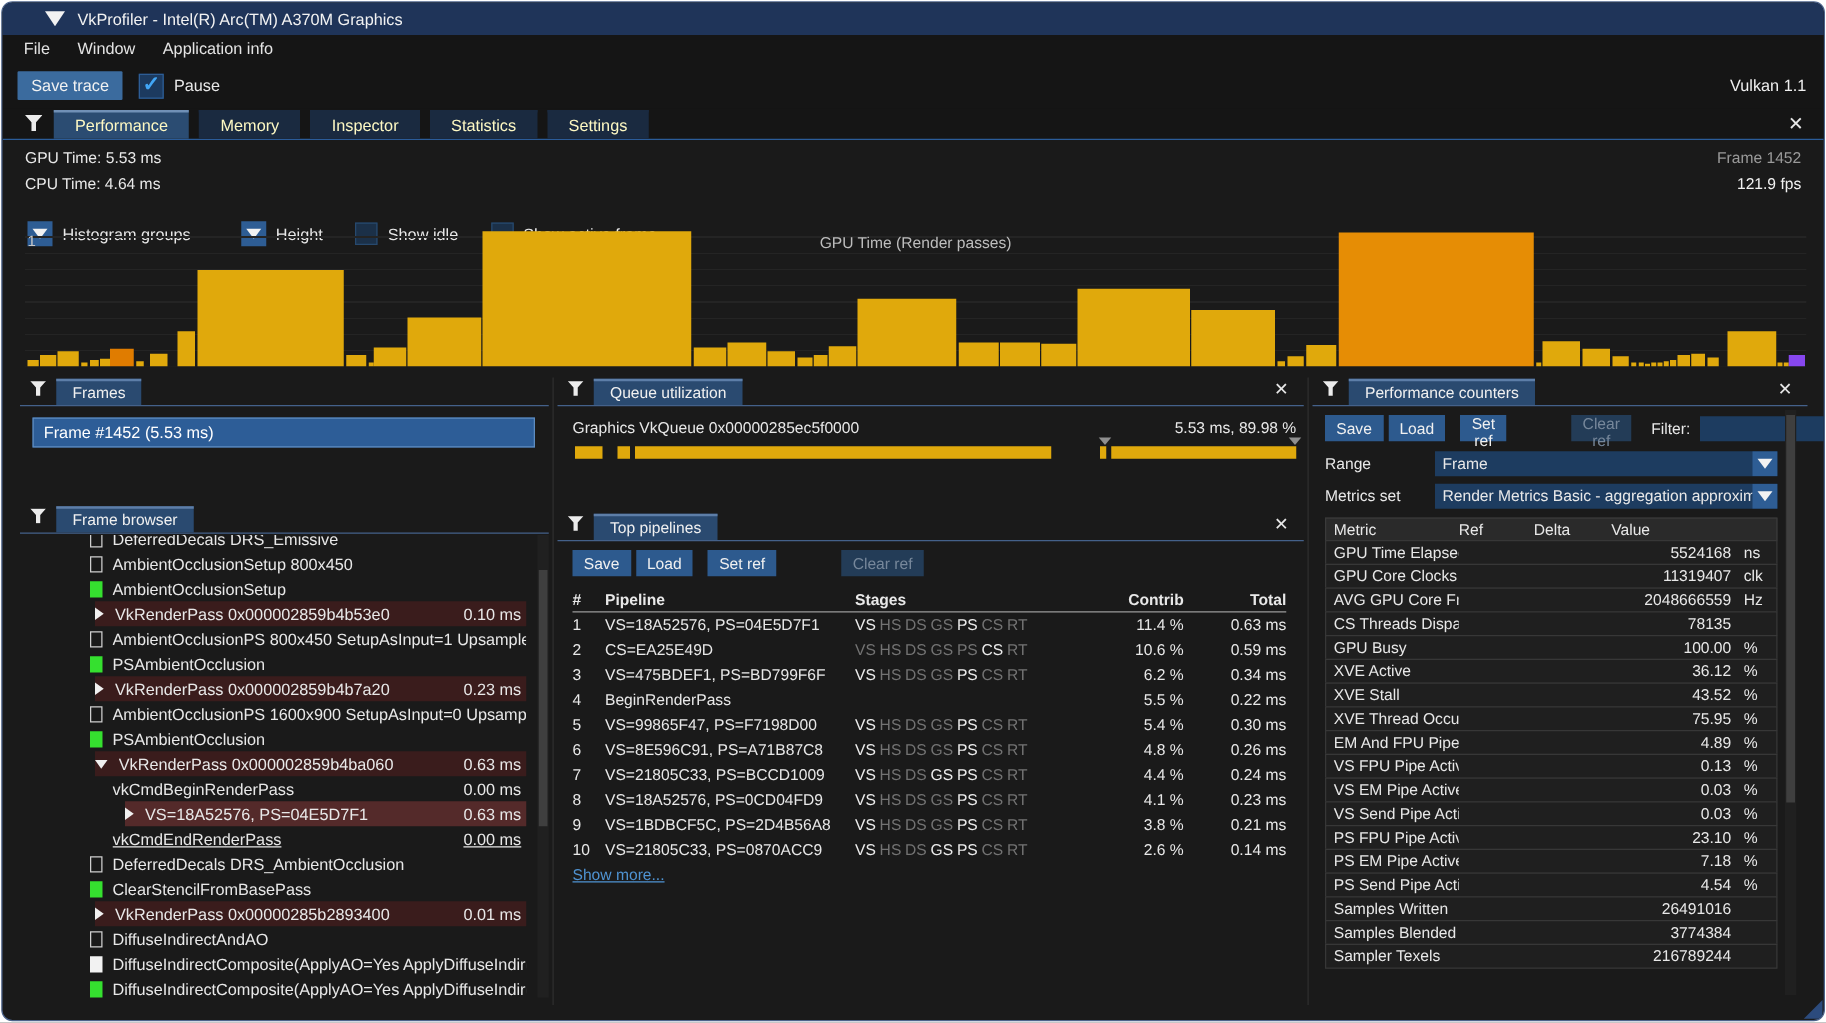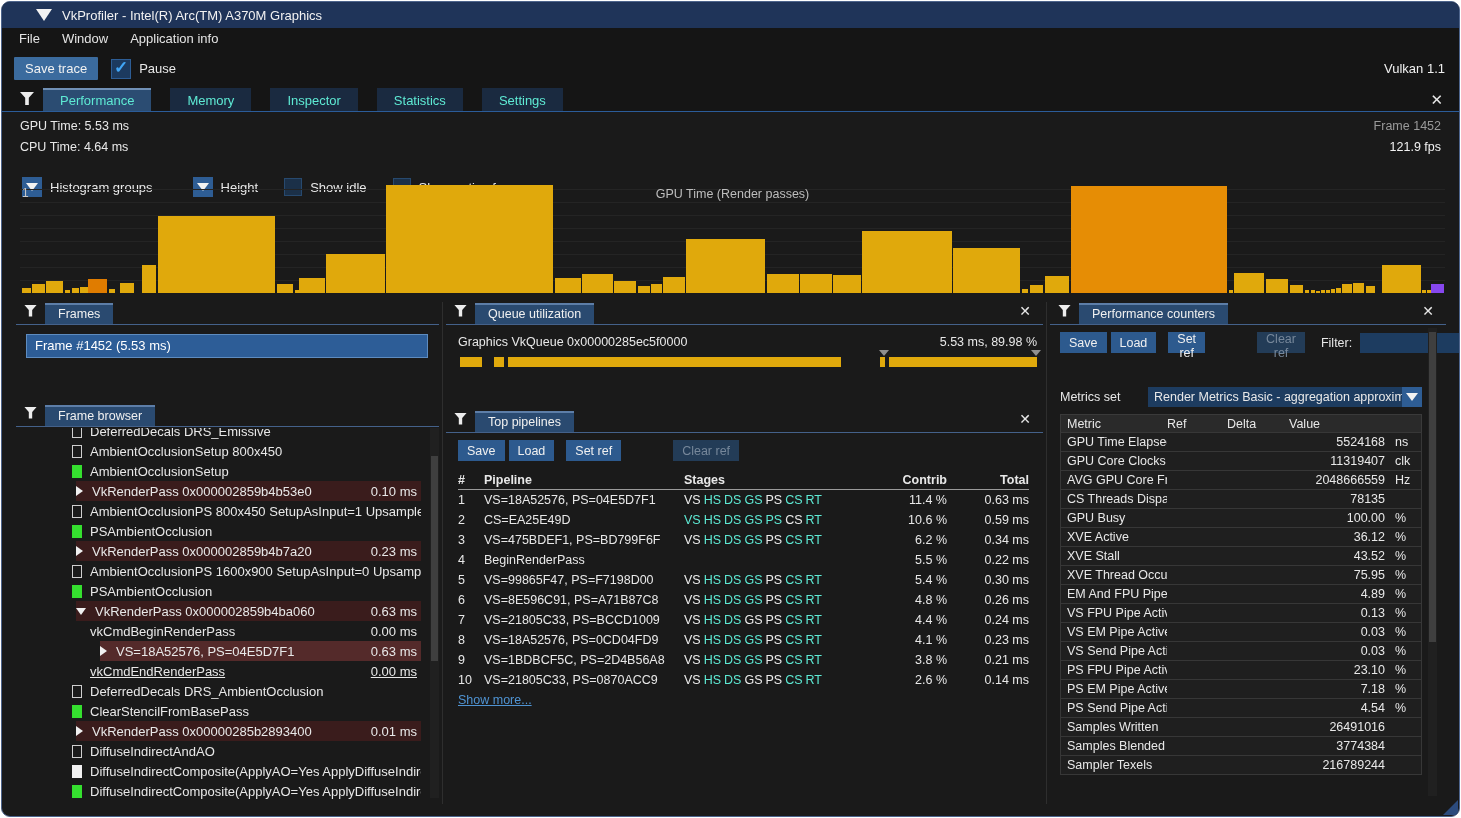--- a/index.html
+++ b/index.html
@@ -34,22 +34,22 @@
   .cb-pause{ margin-left:13px; }
   .cb-label{ margin-left:8px; font-size:13px; }
   .vulkan{ margin-left:auto; margin-right:14px; font-size:13px; color:#f0f0f0; }
 
   
   .tabbar{ position:absolute; top:85px; left:0; right:0; height:25px; background:#151515;
     border-bottom:1px solid #2b5c99; display:flex; align-items:flex-end; }
   .funnel{ width:14px; height:13px; background:#ececec;
     clip-path:polygon(0 0,100% 0,63% 45%,63% 100%,37% 100%,37% 45%); }
   .tabbar .funnel{ margin:0 9px 6px 18px; }
-  .tab{ height:23px; line-height:21px; padding:0 17px; margin-right:19px; background:#1a2a40;
-    border-top:2px solid #1a2a40; color:#5eead4; font-size:13px; cursor:default; }
+  .tab{ height:23px; line-height:21px; padding:0 17px; margin-right:8px; background:#1a2a40;
+    border-top:2px solid #1a2a40; color:#fef9c3; font-size:13px; cursor:default; }
   .tab.active{ background:#2b4c72; border-top:2px solid #7090b6; }
   .close-x{ margin-left:auto; margin-right:16px; margin-bottom:4px; color:#e8e8e8; font-size:15px;
     line-height:15px; cursor:default; }
 
   
   .inforow{ position:absolute; top:110px; left:0; right:0; height:48px; }
   .info-left{ position:absolute; left:18px; top:7px; }
   .info-left div{ margin-bottom:7px; font-size:12.5px; }
   .info-right{ position:absolute; right:18px; top:7px; text-align:right; }
   .frame-label{ color:#9a9a9a; font-size:12.5px; margin-bottom:7px; }
@@ -120,21 +120,21 @@
   .sbtn.group{ margin-left:8px; }
   .sbtn.disabled{ background:#233c57; color:#76879a;margin-left:48px; }
   .pl-table{ position:absolute; top:60px; left:12px; right:14px; }
   .pl-hrow,.pl-row{ display:flex; height:20px; align-items:center; font-size:12.5px; }
   .pl-hrow{ font-weight:bold; border-bottom:1px solid #9a9a9a; }
   .c-num{ width:26px; flex:0 0 auto; }
   .c-pipe{ flex:1 1 auto; overflow:hidden; white-space:nowrap; }
   .c-stages{ width:185px; flex:0 0 auto; }
   .c-contrib{ width:78px; flex:0 0 auto; text-align:right; }
   .c-total{ width:82px; flex:0 0 auto; text-align:right; }
-  .stage{ margin-right:3px; } .stage.on{ color:#ececec; } .stage.off{ color:#5eead4; }
+  .stage{ margin-right:3px; } .stage.on{ color:#ececec; } .stage.off{ color:#737373; }
   .show-more{ margin-top:3px; font-size:12.5px; color:#4f93d2; text-decoration:underline; display:inline-block; }
 
   
   .pc-buttons{ position:absolute; top:30px; left:10px; right:24px; display:flex; align-items:center; }
   .filter-label{ margin:0 8px 0 12px; font-size:12.5px; }
   .filter-input{ flex:1 1 auto; height:20px; background:#1d3c60; border:none; color:#fff;
     font-family:inherit; font-size:12.5px; padding:0 5px; }
   .pc-row-select{ position:absolute; left:10px; right:24px; height:22px; display:flex; align-items:center; }
   .pc-row-select .rlabel{ width:88px; flex:0 0 auto; font-size:12.5px; }
   .dropdown{ flex:1 1 auto; height:20px; background:#1d3c60; display:flex; align-items:center; overflow:hidden; }
@@ -507,20 +507,29 @@
         <span class="panel-x">✕</span>
       </div>
       <div class="pc-buttons">
         <button class="sbtn">Save</button>
         <button class="sbtn">Load</button>
         <button class="sbtn group">Set ref</button>
         <button class="sbtn disabled">Clear ref</button>
         <span class="filter-label">Filter:</span>
         <input class="filter-input" value="" style="">
       </div>
+      <div class="pc-row-select" style="top:58px;">
+        <span class="rlabel">Range</span>
+        <div class="dropdown">
+          <span class="dval">Frame</span>
+          <div class="dd-btn">
+              <div class="dd-arrow"></div>
+            </div>
+        </div>
+      </div>
       <div class="pc-row-select" style="top:84px;">
         <span class="rlabel">Metrics set</span>
         <div class="dropdown">
           <span class="dval">Render Metrics Basic - aggregation approximat</span>
           <div class="dd-btn">
               <div class="dd-arrow"></div>
             </div>
         </div>
       </div>
       <div class="pc-table">

